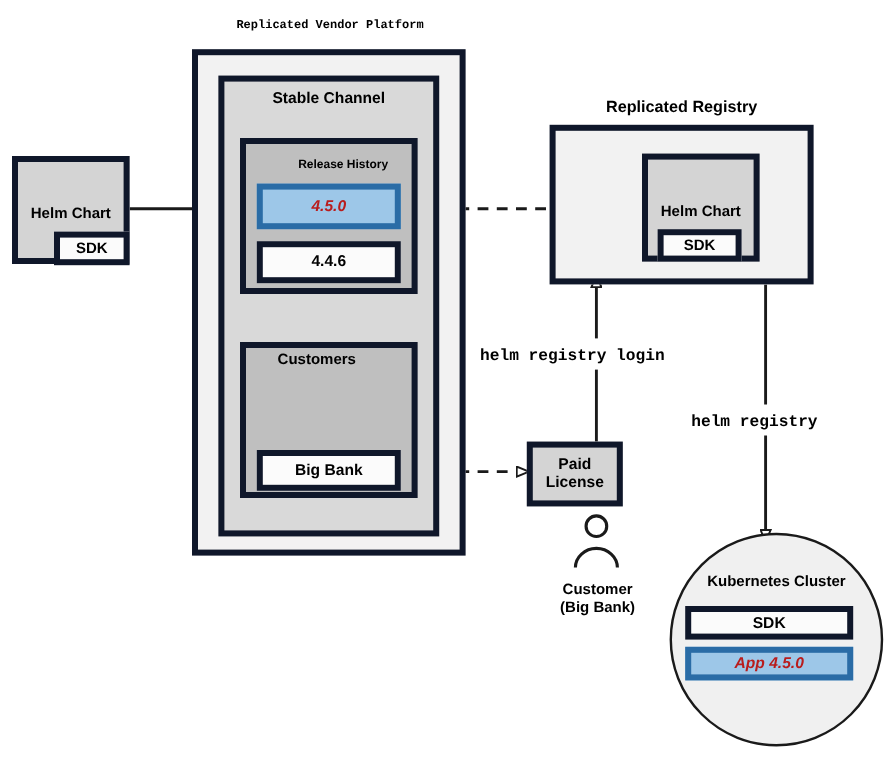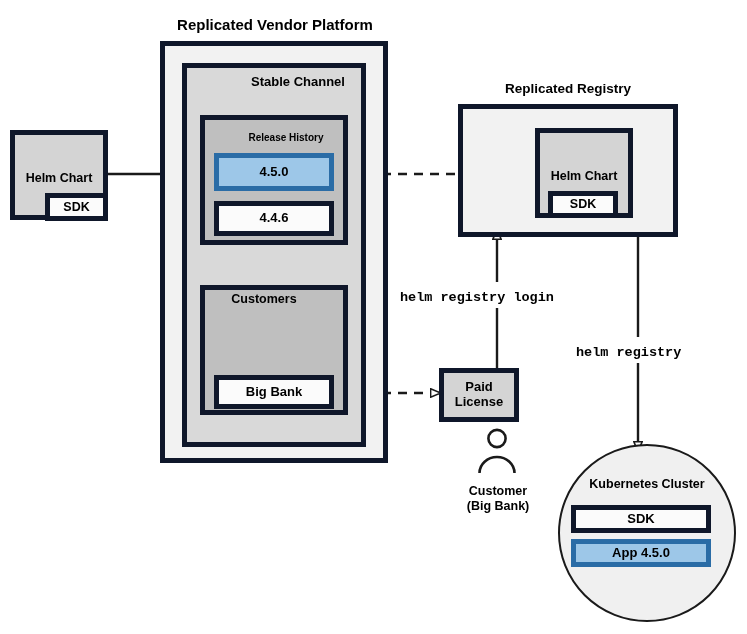--- a/index.html
+++ b/index.html
@@ -15,36 +15,36 @@
         display:flex;align-items:center;justify-content:center;text-align:center;
         font-weight:bold;line-height:1.15;}
   .label{position:absolute;font-weight:bold;text-align:center;line-height:1.2;}
 
   
   .f-lightest{background:#f2f2f2;}
   .f-light{background:#d9d9d9;}
   .f-mid{background:#d4d4d4;}
   .f-dark{background:#bfbfbf;}
   .f-white{background:#fbfbfb;}
-  .f-blue{background:#9dc7e8;border-color:#2a6ca6;color:#000000;}
+  .f-blue{background:#9dc7e8;border-color:#2a6ca6;color:#b91c1c;font-style:italic;}
 
   
   .title{font-size:13px;font-weight:bold;}
 
   
   #helm-src{left:10px;top:130px;width:98px;height:90px;}
   #helm-src .txt{position:absolute;left:0;right:0;top:36px;font-size:12.5px;font-weight:bold;}
   #helm-src-sdk{left:45px;top:193px;width:63px;height:28px;font-size:12.5px;}
 
   
   #platform{left:160px;top:41px;width:228px;height:422px;}
-  #platform-title{left:150px;top:16px;width:250px;font-size:15px;}
+  #platform-title{left:150px;top:16px;width:250px;font-size:10px;font-family:Liberation Mono, monospace;}
 
   #channel{left:182px;top:63px;width:184px;height:384px;}
-  #channel-title{left:182px;top:74px;width:184px;font-size:13px;padding-left:24px;}
+  #channel-title{left:182px;top:74px;width:184px;font-size:13px;}
 
   #relhist{left:200px;top:115px;width:148px;height:130px;}
   #relhist-title{left:200px;top:132px;width:172px;font-size:10px;}
   #rel-450{left:214px;top:153px;width:120px;height:38px;font-size:13px;}
   #rel-446{left:214px;top:201px;width:120px;height:35px;font-size:13px;}
 
   #customers{left:200px;top:285px;width:148px;height:130px;}
   #customers-title{left:200px;top:292px;width:128px;font-size:12.5px;}
   #cust-secure{left:214px;top:317px;width:120px;height:43px;font-size:12.5px;}
   #cust-bigbank{left:214px;top:375px;width:120px;height:34px;font-size:13px;}

